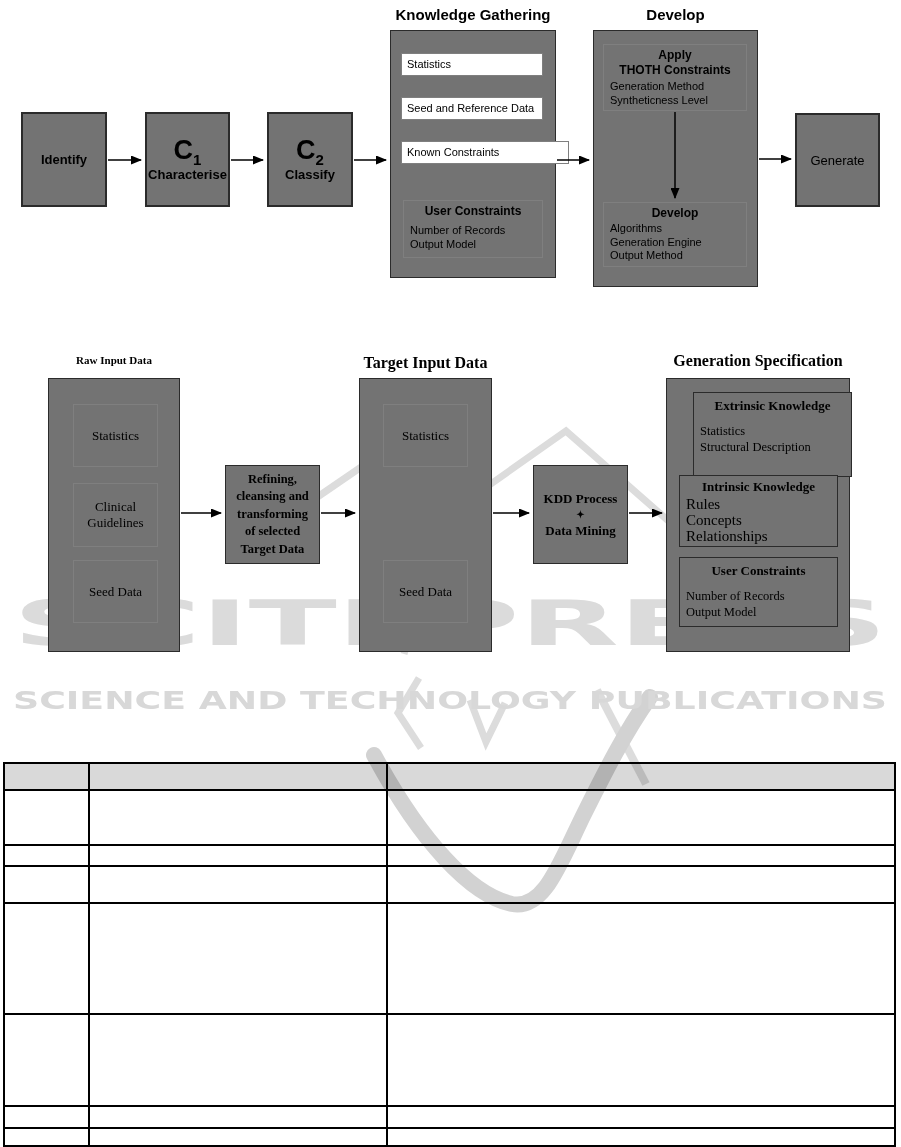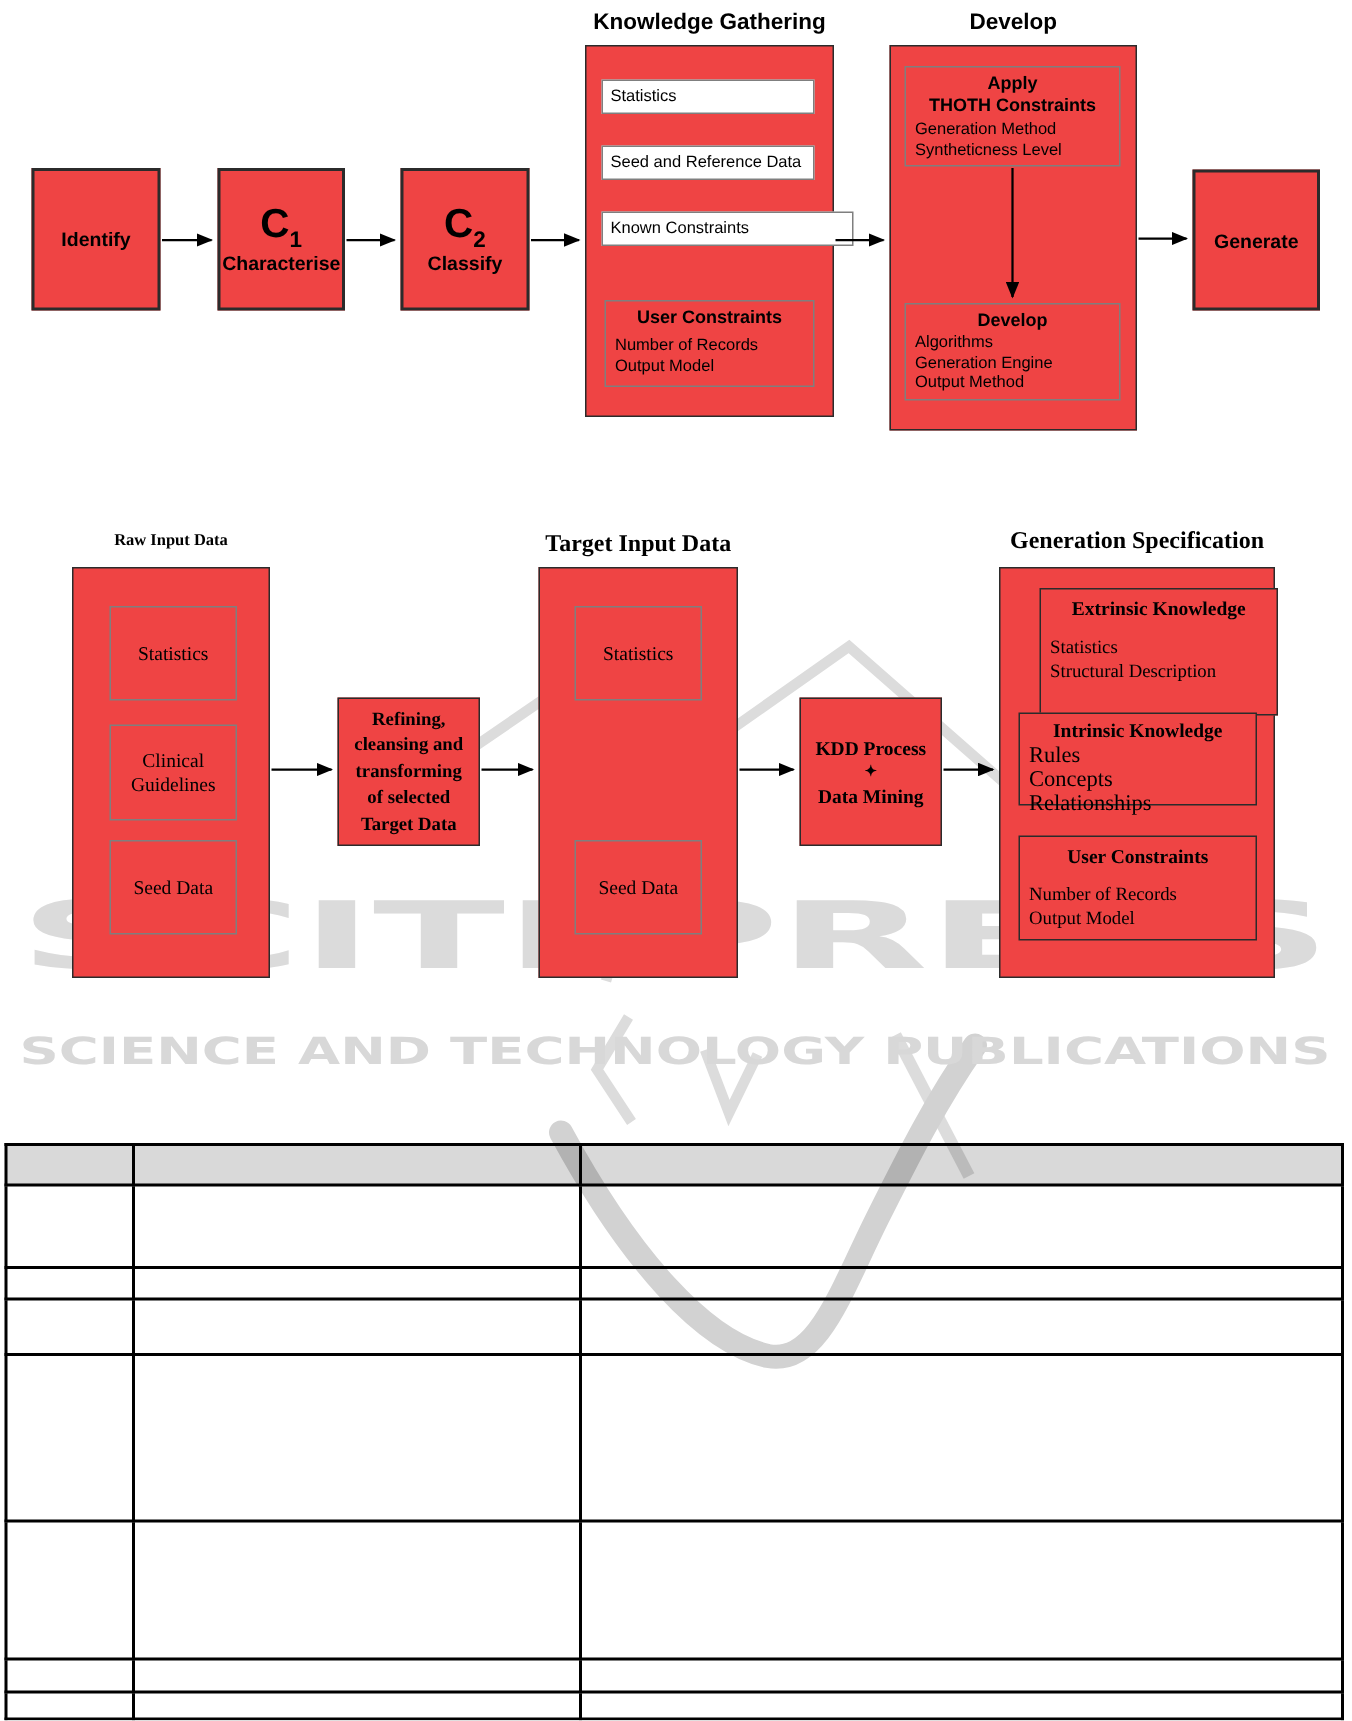--- a/index.html
+++ b/index.html
@@ -1,20 +1,20 @@
 <!DOCTYPE html>
 <html><head>
 <meta charset="utf-8">
 <style>
   * { box-sizing: border-box; margin: 0; padding: 0; }
   html,body { width: 901px; height: 1147px; background: #fff; }
   #page { position: relative; width: 901px; height: 1147px; background: #fff; overflow: hidden; }
   .sans  { font-family: "Liberation Sans", "DejaVu Sans", sans-serif; }
   .serif { font-family: "Liberation Serif", "DejaVu Serif", serif; }
-  .box { position: absolute; background: #ef4444; border: 1px solid #2b2b2b; }
+  .box { position: absolute; background: #737373; border: 1px solid #2b2b2b; }
   .gborder { border: 1px solid #7f7f7f; }
   .flexc { display: flex; align-items: center; justify-content: center; text-align: center; }
   .flexcol { display: flex; flex-direction: column; align-items: center; justify-content: center; text-align: center; }
   .sectitle { position: absolute; text-align: center; font-weight: bold; }
   svg.layer { position: absolute; left: 0; top: 0; pointer-events: none; }
   table#ptable { position: absolute; left: 3px; top: 762px; width: 891px; border-collapse: collapse; table-layout: fixed; }
   table#ptable td { border: 2px solid #000; padding: 0; }
   table#ptable tr.hdr td { background: rgba(0,0,0,0.15); }
   .kgitem { position: absolute; background: #fff; border: 1px solid #7f7f7f; font-size: 11px; line-height: 21px; padding-left: 5px; }
   .innlist { font-size: 11px; line-height: 13.5px; padding-left: 6px; text-align: left; }
@@ -79,21 +79,21 @@
   </div>
   <div class="box gborder sans" style="left:603px;top:202px;width:144px;height:65px;">
     <div class="subttl" style="margin-top:3px;">Develop</div>
     <div class="innlist" style="margin-top:2px;">
       <div>Algorithms</div>
       <div>Generation Engine</div>
       <div>Output Method</div>
     </div>
   </div>
 
-  <div class="box flexc sans" style="left:795px;top:113px;width:85px;height:94px;border-width:2px;font-weight:bold;font-size:13px;">Generate</div>
+  <div class="box flexc sans" style="left:795px;top:113px;width:85px;height:94px;border-width:2px;font-weight:normal;font-size:13px;">Generate</div>
 
   <div class="sectitle serif" style="left:48px;top:354px;width:132px;font-size:11px;">Raw Input Data</div>
   <div class="sectitle serif" style="left:349px;top:354px;width:153px;font-size:16px;">Target Input Data</div>
   <div class="sectitle serif" style="left:658px;top:352px;width:200px;font-size:16px;">Generation Specification</div>
 
   <div class="box" style="left:48px;top:378px;width:132px;height:274px;"></div>
   <div class="box flexc serif gborder" style="left:73px;top:404px;width:85px;height:63px;font-size:13px;">Statistics</div>
   <div class="box flexc serif gborder" style="left:73px;top:483px;width:85px;height:64px;font-size:13px;padding:0 8px;text-align:center;">Clinical Guidelines</div>
   <div class="box flexc serif gborder" style="left:73px;top:560px;width:85px;height:63px;font-size:13px;">Seed Data</div>
 
@@ -116,21 +116,21 @@
   </div>
 
   <div class="box" style="left:666px;top:378px;width:184px;height:274px;"></div>
   <div class="box serif" style="left:679px;top:392px;width:159px;height:85px;margin-left:14px;">
     <div class="subttl serif" style="margin-top:5px;font-size:13px;">Extrinsic Knowledge</div>
     <div class="innlist serif" style="margin-top:9px;font-size:12.5px;line-height:16px;">
       <div>Statistics</div>
       <div>Structural Description</div>
     </div>
   </div>
-  <div class="box serif" style="left:679px;top:475px;width:159px;height:62px;">
+  <div class="box serif" style="left:679px;top:475px;width:159px;height:72px;">
     <div class="subttl serif" style="margin-top:3px;font-size:13px;">Intrinsic Knowledge</div>
     <div class="innlist serif" style="margin-top:1px;font-size:15px;line-height:16px;">
       <div>Rules</div>
       <div>Concepts</div>
       <div>Relationships</div>
     </div>
   </div>
   <div class="box serif" style="left:679px;top:557px;width:159px;height:70px;">
     <div class="subttl serif" style="margin-top:5px;font-size:13px;">User Constraints</div>
     <div class="innlist serif" style="margin-top:9px;font-size:12.5px;line-height:16px;">

